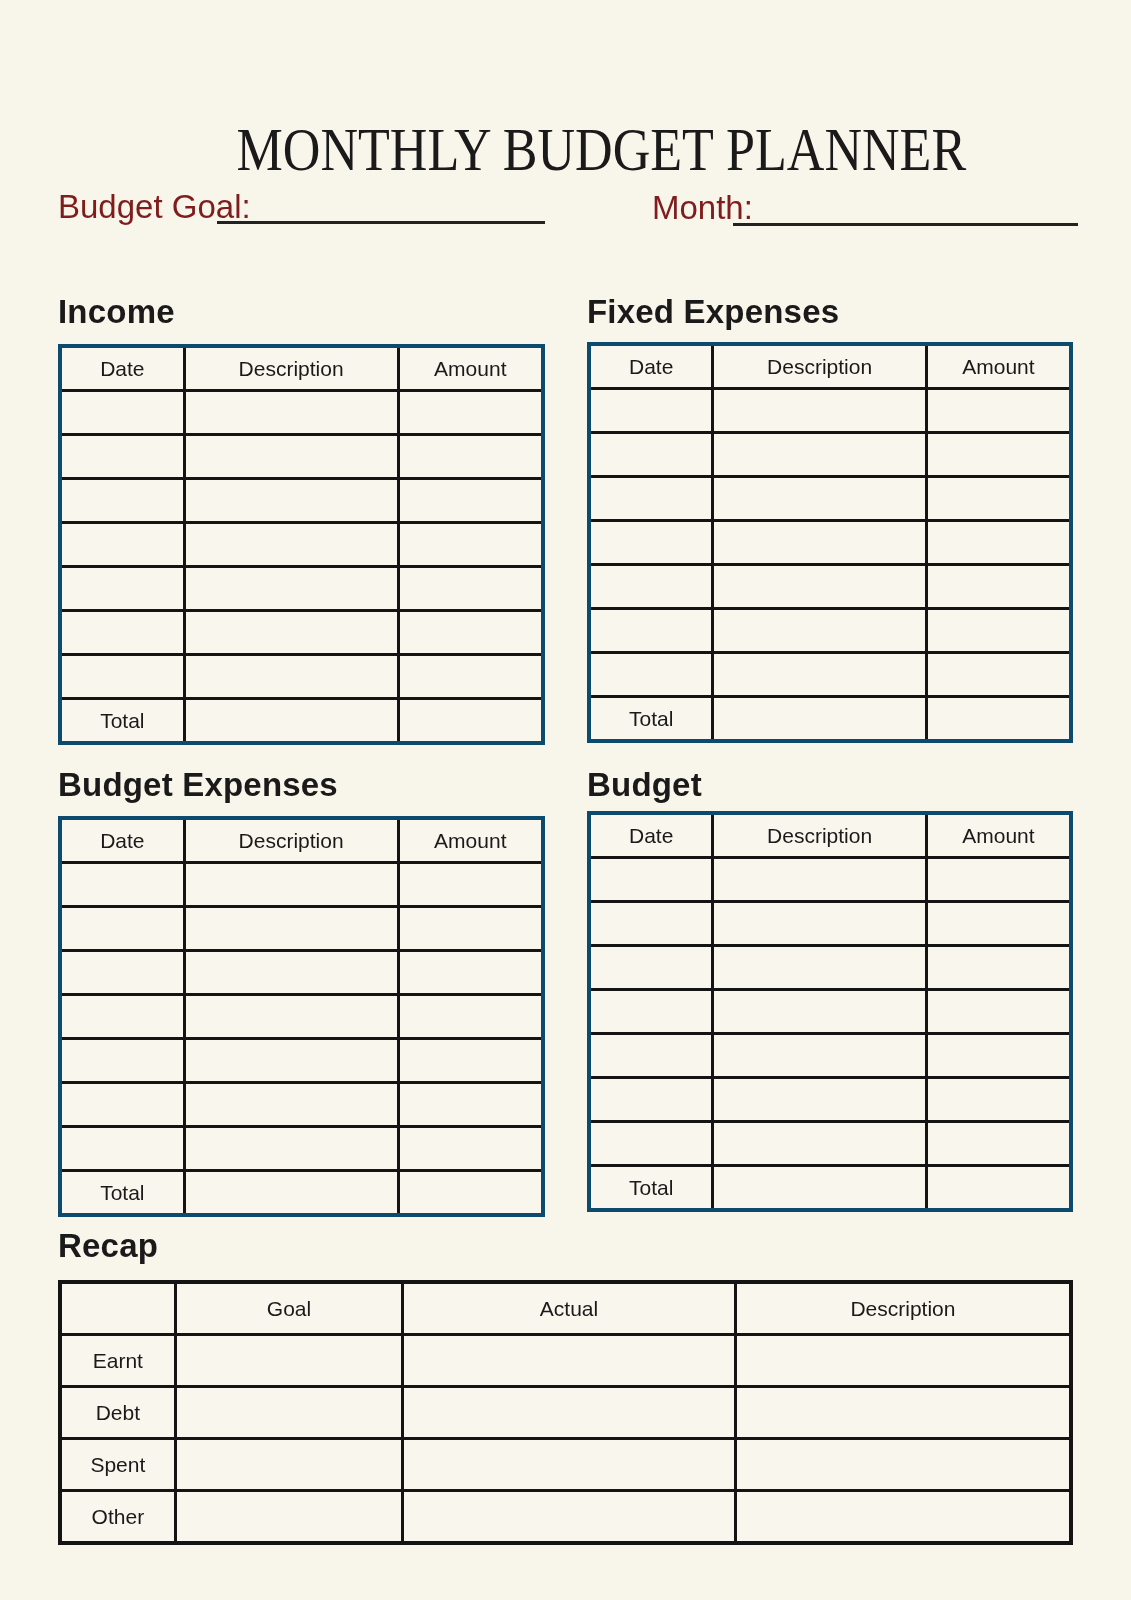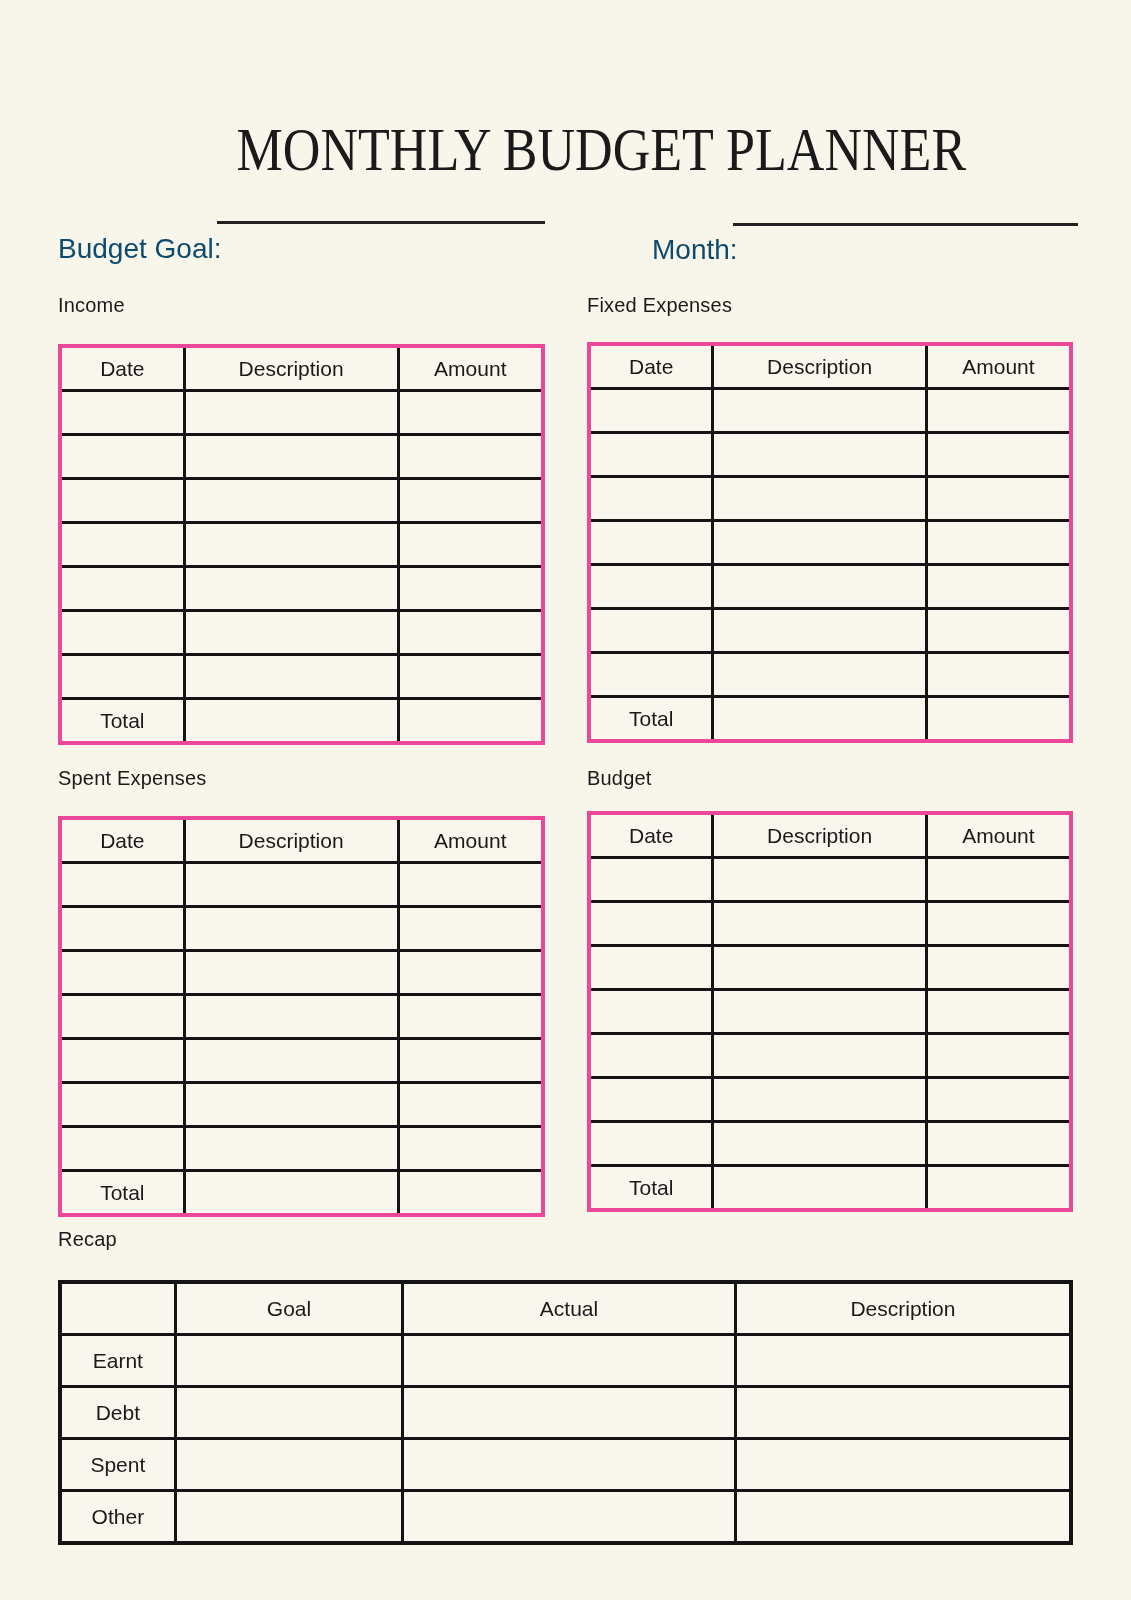--- a/index.html
+++ b/index.html
@@ -24,38 +24,37 @@
     white-space:nowrap;
     margin-left:36px;
   }
   .title .squeeze{
     display:inline-block;
     transform:scaleX(0.84);
     transform-origin:center;
   }
   .field-label{
     position:absolute;
-    font-size:28px;
+    font-size:33px;
     line-height:1.1;
-    color:#0c4a6e;
-    margin-top:45px;
+    color:#7f1d1d;
   }
   .field-line{
     position:absolute;
     height:0;
     border-top:3px solid #222222;
   }
   .lbl-goal{left:58px; top:189px;}
   .line-goal{left:217px; top:221px; width:328px;}
   .lbl-month{left:652px; top:190px;}
   .line-month{left:733px; top:223px; width:345px;}
   .section-heading{
     position:absolute;
-    font-size:20px;
-    font-weight:400;
+    font-size:33px;
+    font-weight:700;
     line-height:1;
     letter-spacing:0.2px;
   }
   .h-income{left:58px; top:295px;}
   .h-fixed{left:587px; top:295px;}
   .h-other{left:58px; top:768px;}
   .h-bills{left:587px; top:768px;}
   .h-recap{left:58px; top:1229px;}
   table{
     position:absolute;
@@ -66,21 +65,21 @@
   table th, table td{
     border:3px solid #141414;
     padding:0 4px;
     font-size:21px;
     font-weight:400;
     text-align:center;
     vertical-align:middle;
     color:#1A1A1A;
     overflow:hidden;
   }
-  .ledger{border:4px solid #ec4899;}
+  .ledger{border:4px solid #0c4a6e;}
   .ledger th, .ledger td{height:41px;}
   .t-income{left:58px; top:344px; width:487px;}
   .t-fixed{left:587px; top:342px; width:486px;}
   .t-other{left:58px; top:816px; width:487px;}
   .t-bills{left:587px; top:811px; width:486px;}
   .recap-table{left:58px; top:1280px; width:1015px; border:4px solid #141414;}
   .recap-table th, .recap-table td{height:49px;}
 </style>
 </head>
 <body>
@@ -208,21 +207,21 @@
       </tbody>
     <tfoot>
       <tr>
         <td>Total</td>
         <td></td>
         <td></td>
       </tr>
     </tfoot>
   </table>
 
-  <div class="section-heading h-other">Spent Expenses</div>
+  <div class="section-heading h-other">Budget Expenses</div>
   <table class="ledger t-other">
     <colgroup>
         <col style="width:25.7%">
         <col style="width:44.3%">
         <col style="width:30%">
       </colgroup>
     <thead>
       <tr>
         <th>Date</th>
         <th>Description</th>

